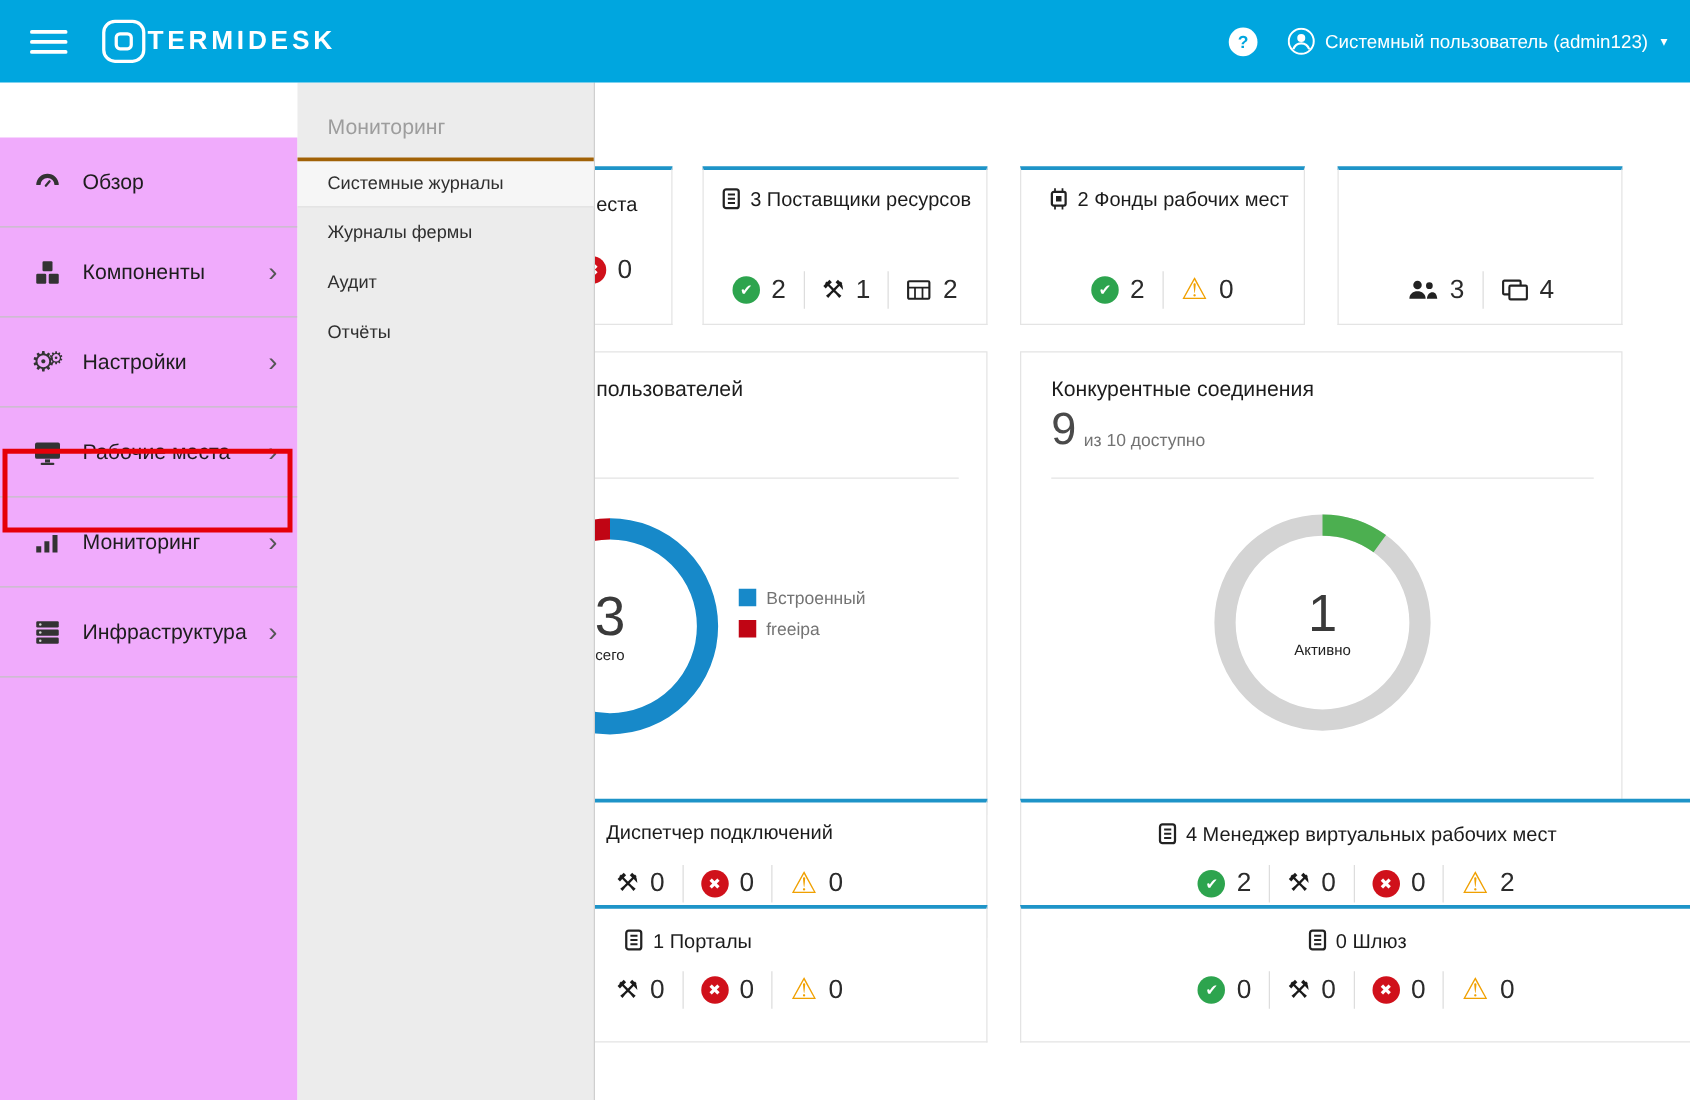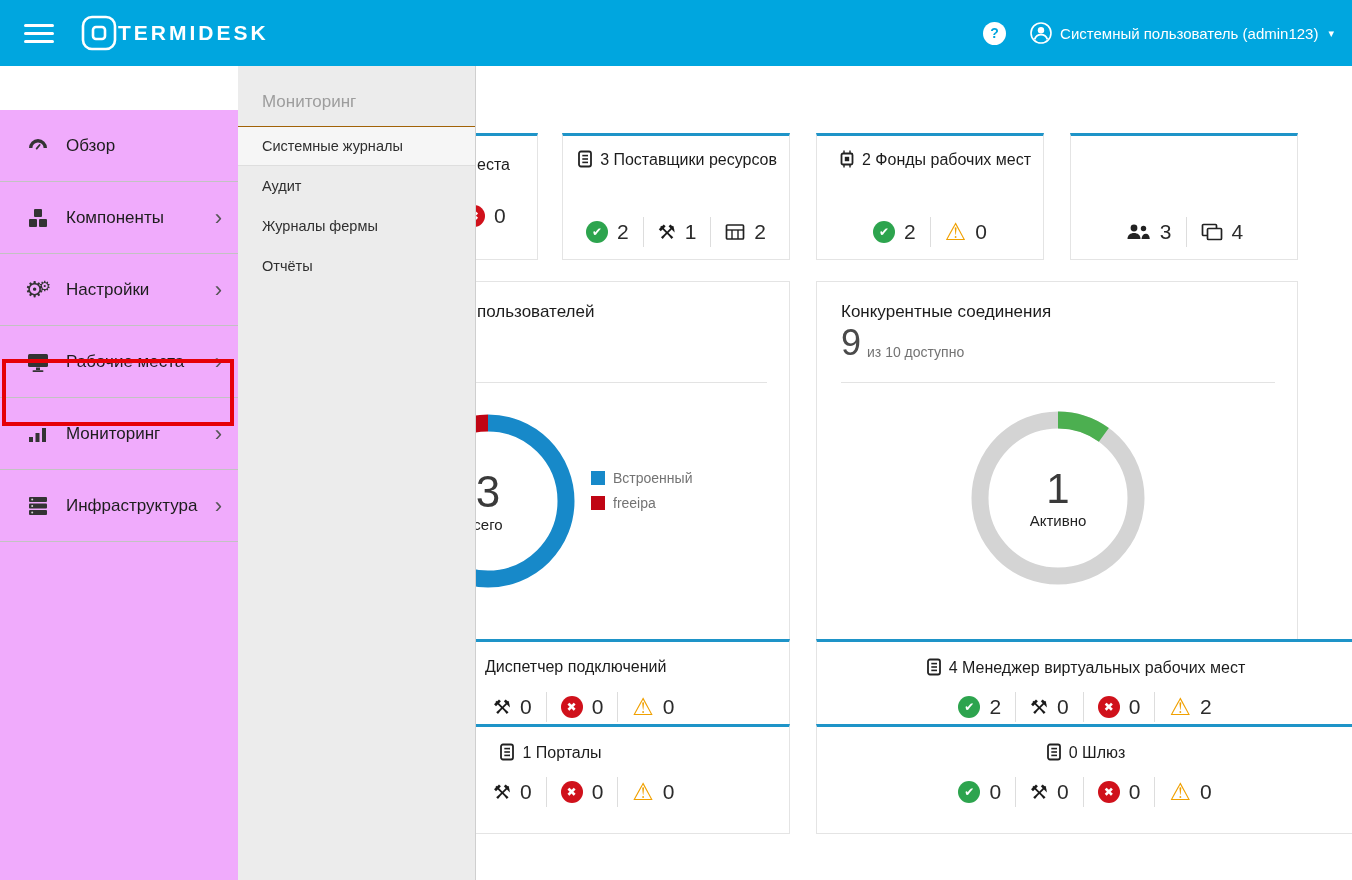--- a/index.html
+++ b/index.html
@@ -32,21 +32,21 @@
   
   .hlbox{position:absolute;left:2px;top:359px;width:232px;height:67px;border:4px solid #e60008;
          z-index:60;pointer-events:none;box-sizing:border-box;}
 
   
   .flyout{position:absolute;left:238px;top:66px;width:238px;bottom:0;background:#ececec;
           border-right:1px solid #cfcfcf;z-index:30;box-sizing:border-box;}
   .fly-title{padding:26px 0 14px 24px;color:#9d9d9d;font-size:17px;}
   .fly-item{height:40px;box-sizing:border-box;display:flex;align-items:center;padding-left:24px;
             font-size:14.5px;color:#2f2f2f;cursor:pointer;}
-  .fly-item.selected{background:#f6f6f6;border-top:1px solid #a16207;border-bottom:1px solid #dedede;}
+  .fly-item.selected{background:#f6f6f6;border-top:3px solid #a16207;border-bottom:1px solid #dedede;}
 
   
   .card{position:absolute;background:#fff;border:1px solid #e4e4e4;box-sizing:border-box;z-index:10;}
   .card.accent{border-top:3px solid #1e94c8;}
   .r1{top:133px;height:127px;width:228px;}
   .p1{left:310px}.p2{left:562px}.p3{left:816px}.p4{left:1070px}
   .big{top:281px;height:371px;}
   .bl{left:310px;width:480px}.br{left:816px;width:482px}
   .r3{top:639px;height:111px}.r4{top:724px;height:110px}
   .wl{left:310px;width:480px}.wr{left:816px;width:538px}
@@ -73,21 +73,21 @@
   .c-stats2{position:absolute;left:0;right:0;top:50px;display:flex;justify-content:center;align-items:center;}
 
   
   .chart-title{position:absolute;top:20px;left:24px;font-size:17px;}
   .chart-title.fragpos{left:166px;}
   .hr{position:absolute;top:100px;left:24px;right:22px;border-top:1px solid #e3e3e3;}
   .donut{position:absolute;width:190px;height:190px;}
   .donut-text{position:absolute;width:190px;height:190px;display:flex;flex-direction:column;
               align-items:center;justify-content:center;}
   .d-val{font-size:44px;color:#3a3a3a;line-height:1.05;}
-  .d-lbl{font-size:15px;color:#222;}
+  .d-lbl{font-size:12px;color:#222;}
   .dl{left:82px;top:124px;}
   .dr{left:146px;top:121px;}
   .big-val{position:absolute;top:40px;left:24px;font-size:36px;font-weight:300;color:#4a4a4a;}
   .big-sub{position:absolute;top:62px;left:50px;font-size:14px;color:#737373;}
   .legend{position:absolute;left:280px;top:188px;font-size:14px;color:#737373;}
   .leg-row{display:flex;align-items:center;gap:8px;margin-bottom:9px;}
   .sw{width:14px;height:14px;}
   .sw.b{background:#1789c9}.sw.r{background:#c00514}
 </style>
 </head>
@@ -182,22 +182,22 @@
     <span>Инфраструктура</span>
     <span class="side-chev">›</span>
   </div>
 </div>
 
 <div class="hlbox"></div>
 
 <div class="flyout">
   <div class="fly-title">Мониторинг</div>
   <div class="fly-item selected">Системные журналы</div>
+  <div class="fly-item">Журналы фермы</div>
   <div class="fly-item">Аудит</div>
-  <div class="fly-item">Журналы фермы</div>
   <div class="fly-item">Отчёты</div>
 </div>
 
 <div class="card accent r1 p1">
   <span class="frag">еста</span>
   <div class="abs-stat">
     <span class="ic err">✖</span>
     <span class="num">0</span>
   </div>
 </div>

